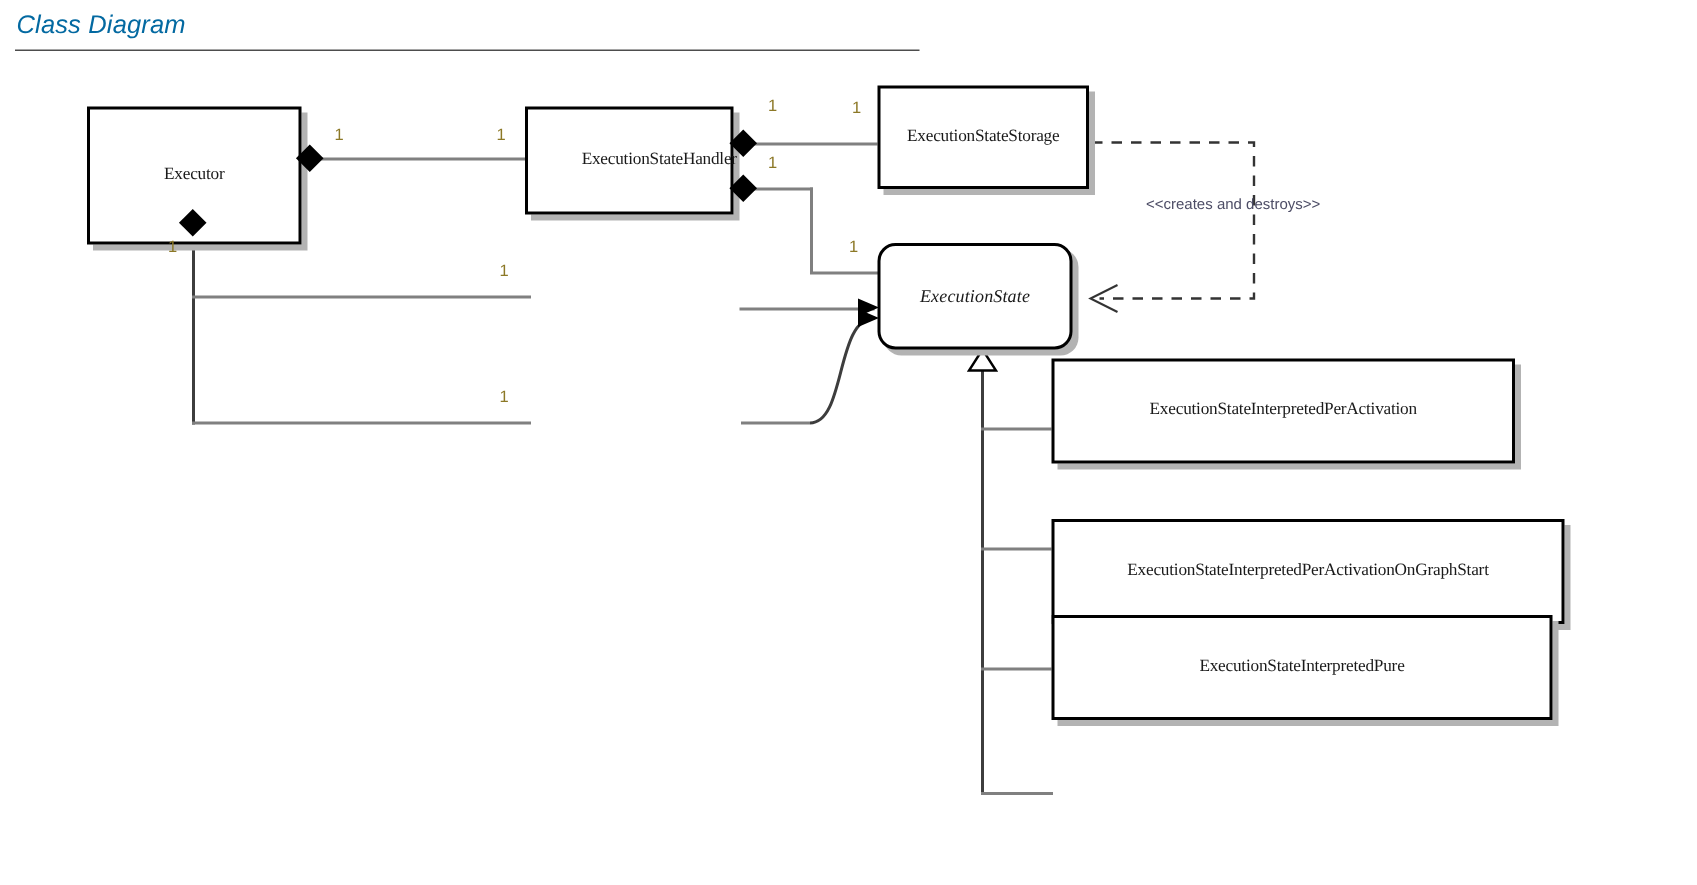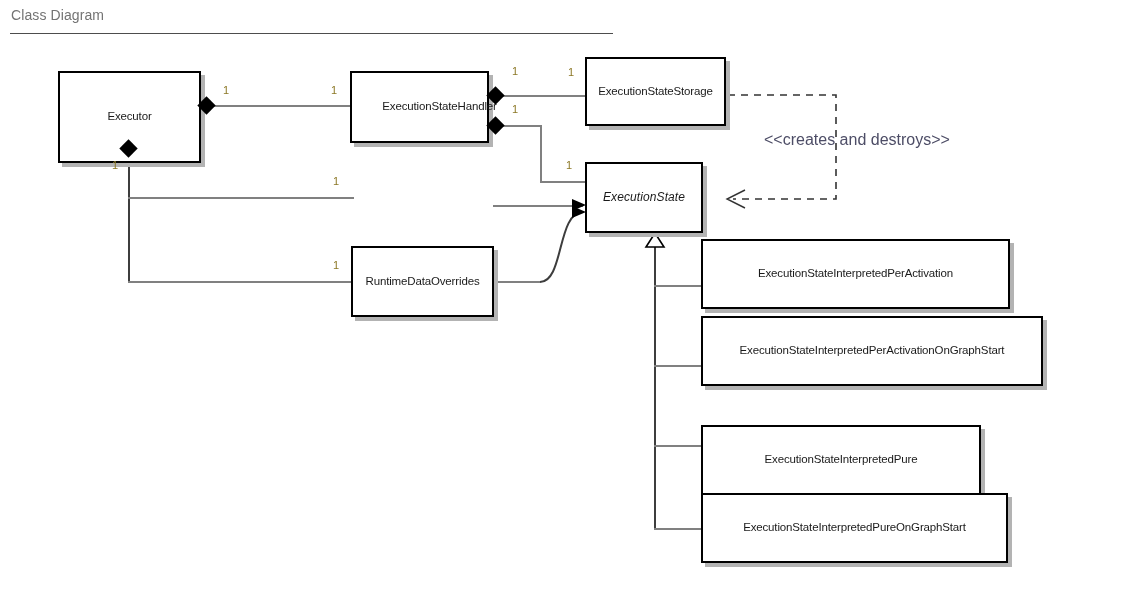--- a/index.html
+++ b/index.html
@@ -15,24 +15,25 @@
     width: 1131px;
     height: 590px;
     background: #ffffff;
     overflow: hidden;
   }
   
   .page-title {
     position: absolute;
     left: 11px;
     top: 7px;
-    font-size: 14px;
-    color: #737373;
+    font-size: 17px;
+    color: #0369a1;
     letter-spacing: 0.1px;
     white-space: nowrap;
+    font-style: italic;
   }
   .title-rule {
     position: absolute;
     left: 10px;
     top: 33px;
     width: 603px;
     height: 1px;
     background: #4d4d4d;
   }
   
@@ -47,20 +48,21 @@
     justify-content: center;
     z-index: 6;
   }
   .cls .cls-label {
     font-size: 11.5px;
     color: #1a1a1a;
     text-align: center;
     letter-spacing: -0.15px;
     padding: 0 6px;
     line-height: 1.2;
+    font-family: Liberation Serif, serif;
   }
   .cls.abstract .cls-label {
     font-style: italic;
     font-size: 12px;
     letter-spacing: 0.1px;
   }
   
   .line {
     position: absolute;
     background: #808080;
@@ -91,21 +93,21 @@
   .mult {
     position: absolute;
     font-size: 11px;
     color: #8c7826;
     z-index: 8;
     white-space: nowrap;
   }
   
   .stereotype {
     position: absolute;
-    font-size: 16px;
+    font-size: 10px;
     color: #4d4d66;
     z-index: 8;
     white-space: nowrap;
   }
 </style>
 </head>
 <body>
 
 <div id="canvas">
 
@@ -162,43 +164,37 @@
 
   <div class="cls" style="left:350px; top:71px; width:139px; height:72px;padding-left:40px;">
     <span class="cls-label">ExecutionStateHandler</span>
   </div>
 
   <div class="cls" style="left:585px; top:57px; width:141px; height:69px;">
     <span class="cls-label">ExecutionStateStorage</span>
   </div>
 
 
-  <div class="cls" style="left:351px; top:246px; width:143px; height:71px;">
-    <span class="cls-label">RuntimeDataOverrides</span>
-  </div>
-
-  <div class="cls abstract" style="left:585px; top:162px; width:118px; height:71px;">
+
+  <div class="cls abstract" style="left:585px; top:162px; width:130px; height:71px;border-radius:12px;">
     <span class="cls-label">ExecutionState</span>
   </div>
 
   <div class="cls" style="left:701px; top:239px; width:309px; height:70px;">
     <span class="cls-label">ExecutionStateInterpretedPerActivation</span>
   </div>
 
-  <div class="cls" style="left:701px; top:316px; width:342px; height:70px;">
+  <div class="cls" style="left:701px; top:346px; width:342px; height:70px;">
     <span class="cls-label">ExecutionStateInterpretedPerActivationOnGraphStart</span>
   </div>
 
-  <div class="cls" style="left:701px; top:425px; width:280px; height:70px;">
+  <div class="cls" style="left:701px; top:410px; width:334px; height:70px;">
     <span class="cls-label">ExecutionStateInterpretedPure</span>
   </div>
 
-  <div class="cls" style="left:701px; top:493px; width:307px; height:70px;">
-    <span class="cls-label">ExecutionStateInterpretedPureOnGraphStart</span>
-  </div>
 
   <div class="mult" style="left:223px; top:84px;">1</div>
   <div class="mult" style="left:331px; top:84px;">1</div>
   <div class="mult" style="left:112px; top:159px;">1</div>
   <div class="mult" style="left:512px; top:65px;">1</div>
   <div class="mult" style="left:568px; top:66px;">1</div>
   <div class="mult" style="left:512px; top:103px;">1</div>
   <div class="mult" style="left:566px; top:159px;">1</div>
   <div class="mult" style="left:333px; top:175px;">1</div>
   <div class="mult" style="left:333px; top:259px;">1</div>

